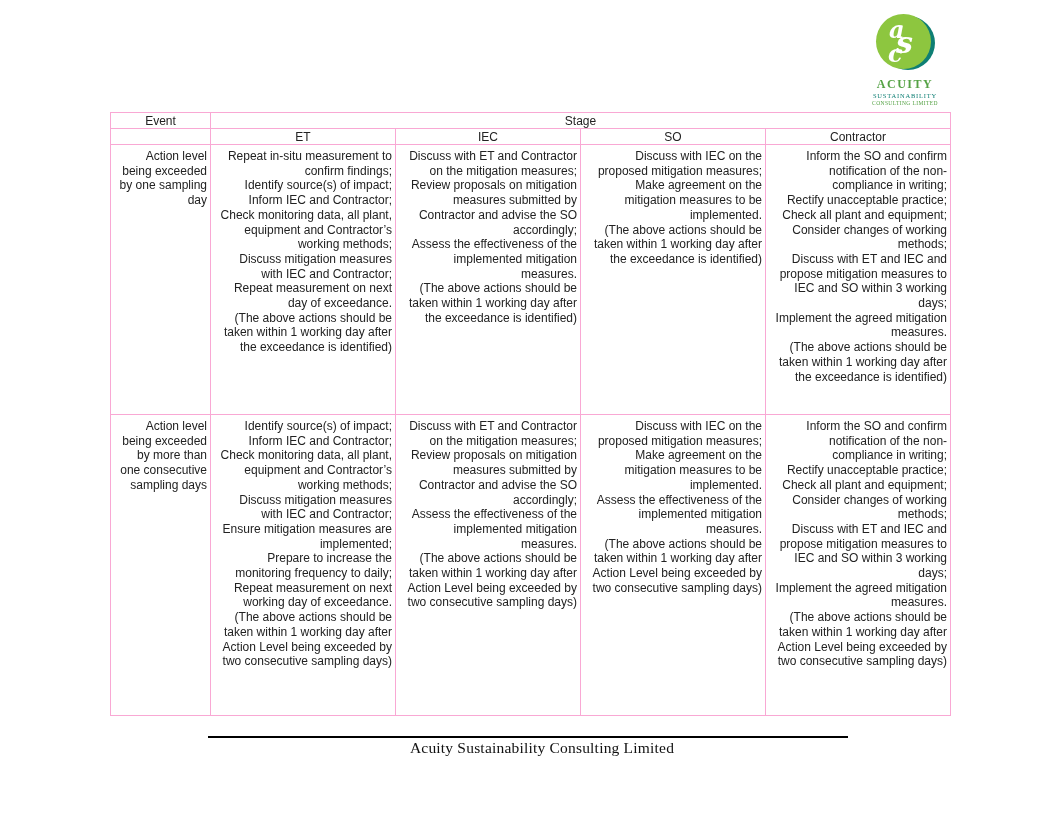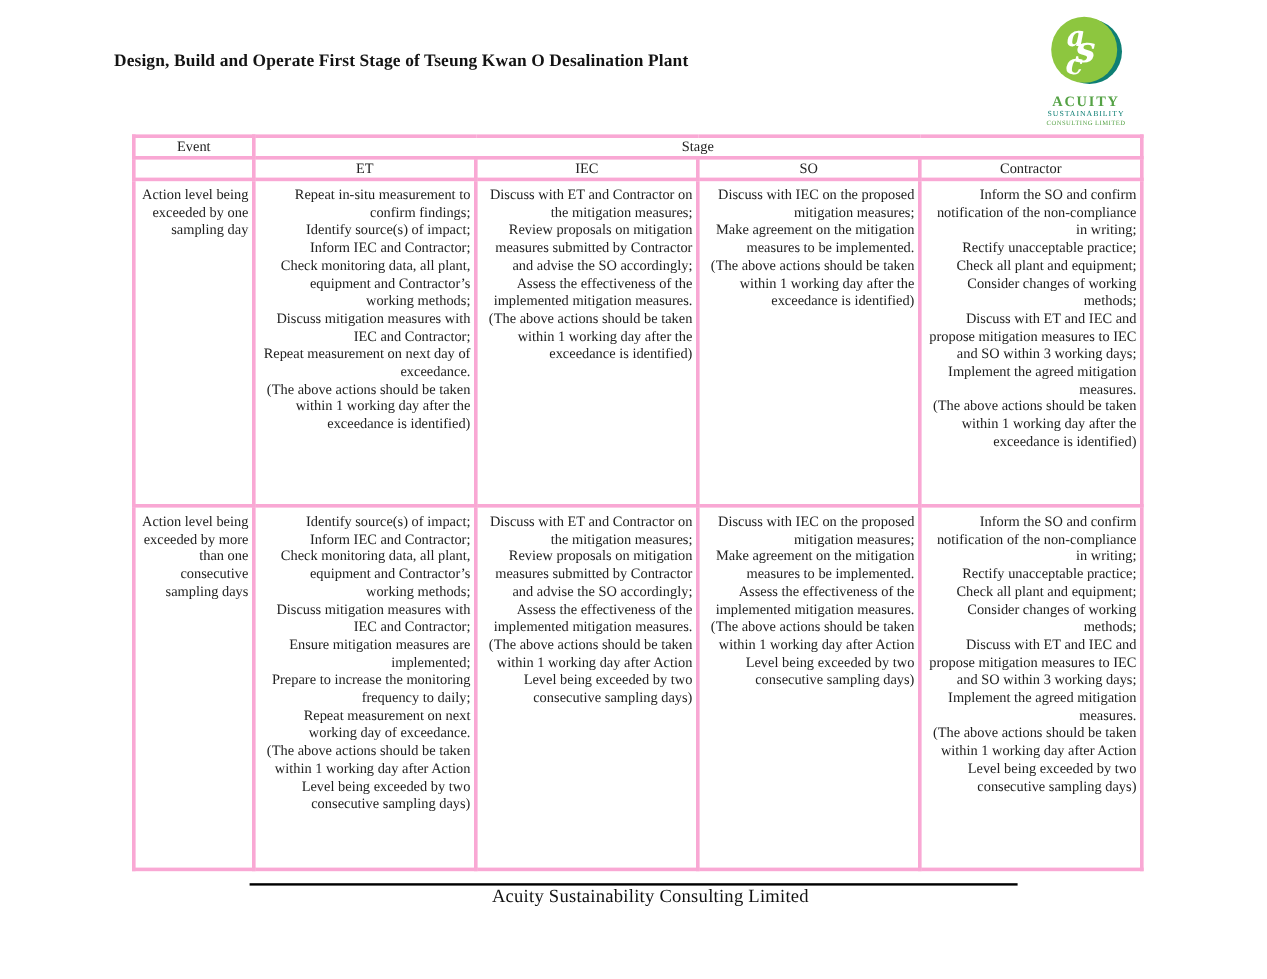--- a/index.html
+++ b/index.html
@@ -45,22 +45,21 @@
   .logo-sub2 { font-size:5.5px; color:#55a245; letter-spacing:0.4px; line-height:7px; }
 
   
   table.action-table {
     position:absolute; left:110px; top:112px;
     width:840px; border-collapse:collapse; table-layout:fixed;
     font-family:"Liberation Sans", sans-serif;
     font-size:12px; color:#222;
   }
   .action-table th, .action-table td {
-    border:3px solid #f9a8d4;
-    font-family:Liberation Serif, serif;
+    border:1px solid #f9a8d4;
   }
   .action-table th {
     font-weight:normal; text-align:center; height:15px; padding:0; font-size:12px;
   }
   .action-table td {
     vertical-align:top; text-align:right;
     padding:4px 3px 2px 4px;
     line-height:14.7px;
     white-space:pre-line;
   }
@@ -79,21 +78,20 @@
   .company-name {
     font-size:15.5px; font-weight:400; color:#111; letter-spacing:0.2px;padding-left:28px;
   }
 </style>
 </head>
 <body>
 
 <div class="page">
 
   <div class="doc-header">
-    <div>Design, Build and Operate First Stage of Tseung Kwan O Desalination Plant</div>
   </div>
 
   <div class="logo">
     <div class="logo-mark">
       <div class="teal-crescent"></div>
       <div class="green-disc"></div>
       <span class="mono m-a">a</span>
       <span class="mono m-s">s</span>
       <span class="mono m-c">c</span>
     </div>

